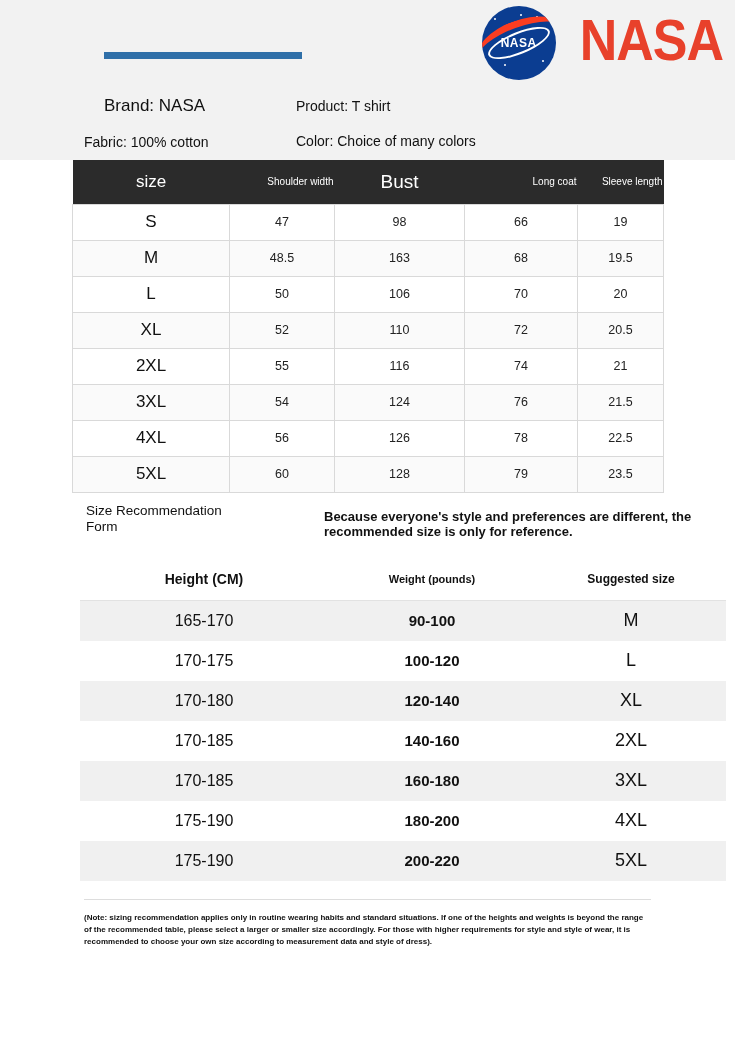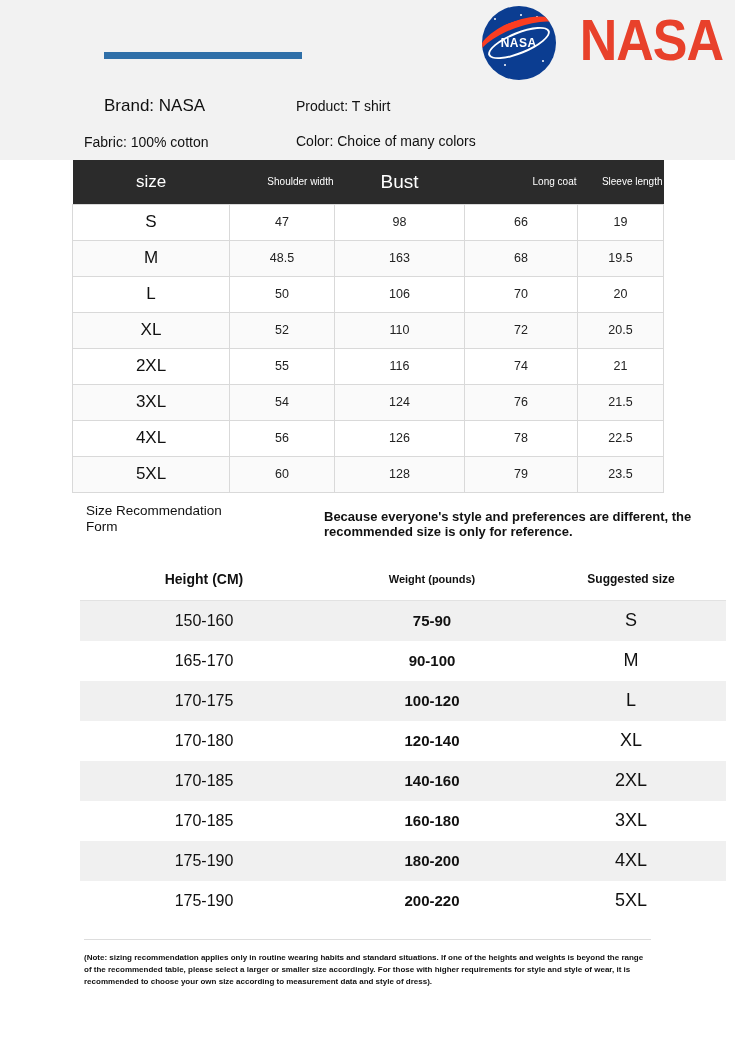--- a/index.html
+++ b/index.html
@@ -369,25 +369,20 @@
       </colgroup>
     <thead>
       <tr>
         <th class="h1">Height (CM)</th>
         <th class="h2">Weight (pounds)</th>
         <th class="h3">Suggested size</th>
       </tr>
     </thead>
     <tbody>
       <tr>
-        <td class="h">150-160</td>
-        <td class="w">75-90</td>
-        <td class="s">S</td>
-      </tr>
-      <tr>
         <td class="h">165-170</td>
         <td class="w">90-100</td>
         <td class="s">M</td>
       </tr>
       <tr>
         <td class="h">170-175</td>
         <td class="w">100-120</td>
         <td class="s">L</td>
       </tr>
       <tr>

